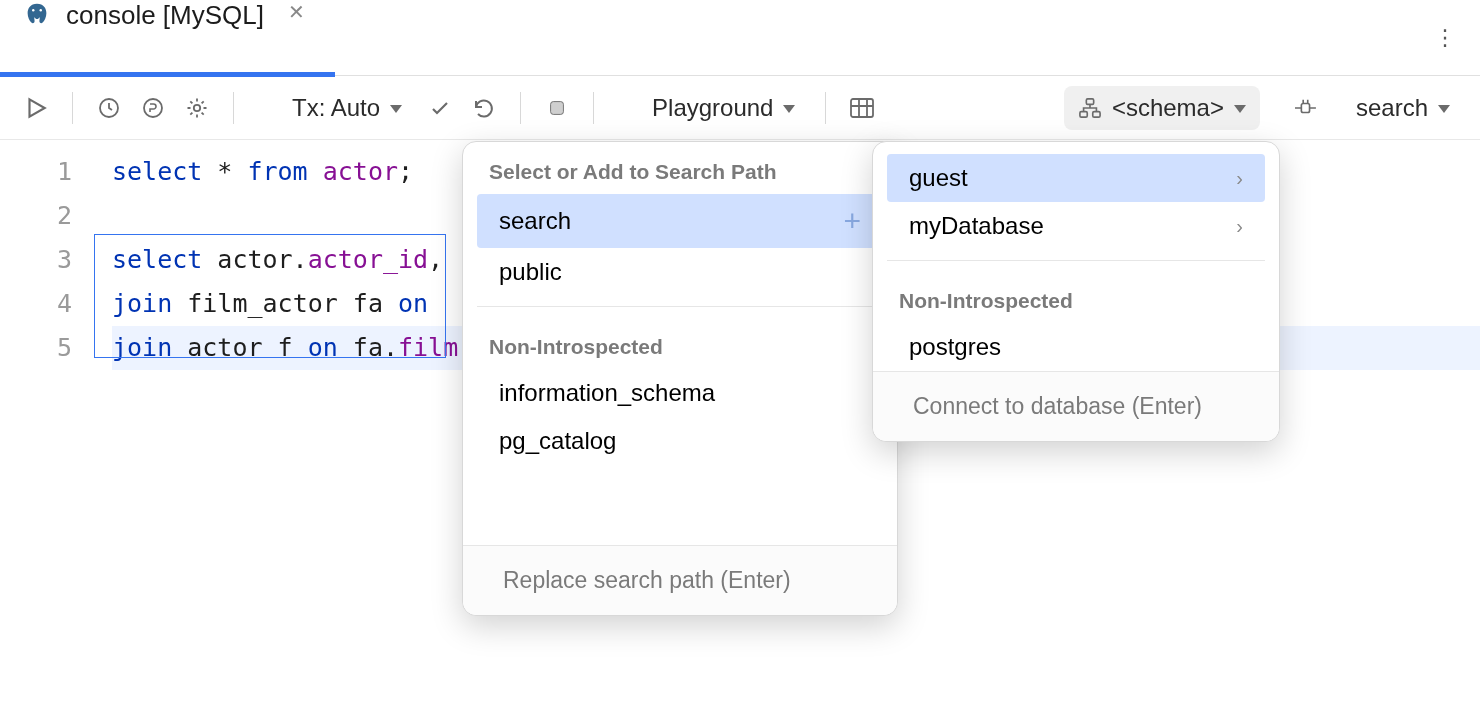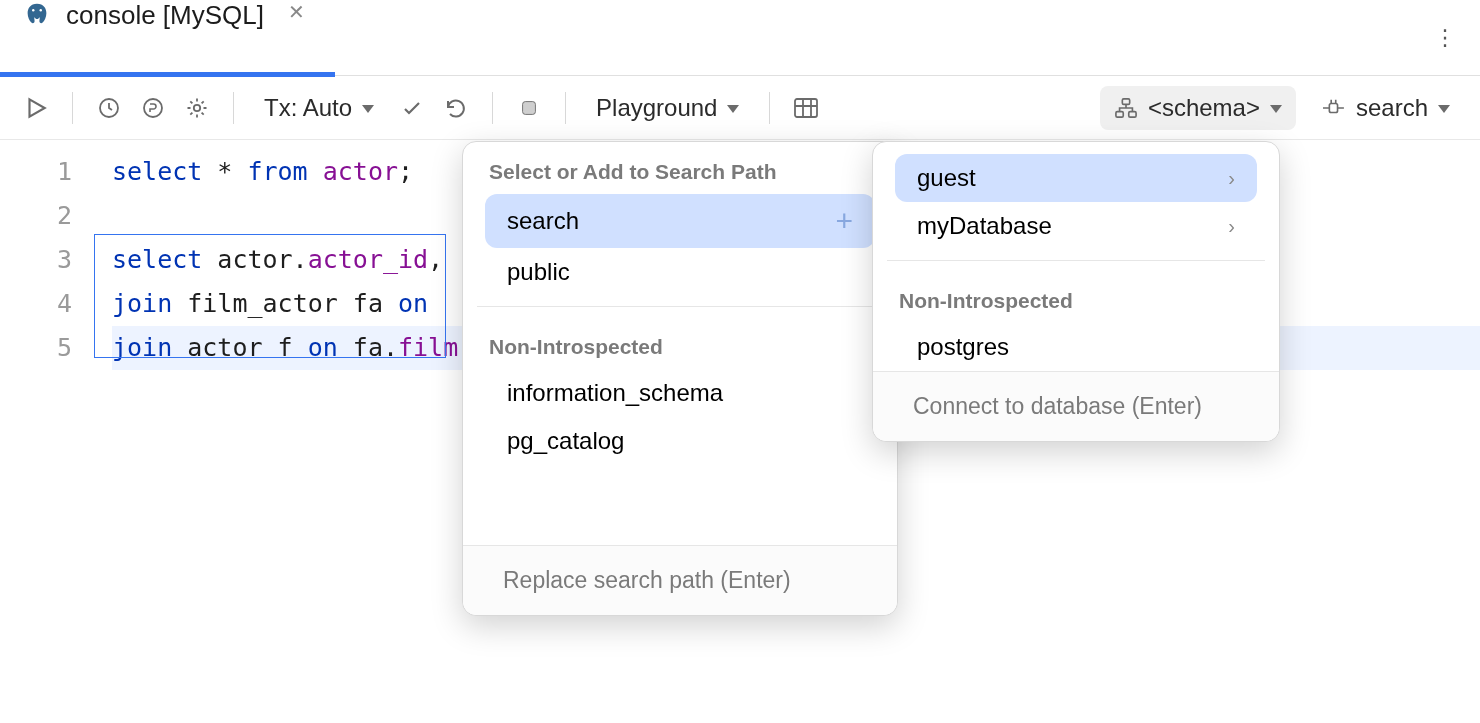--- a/index.html
+++ b/index.html
@@ -82,34 +82,34 @@
   .icon-btn svg { stroke: #6b6b6b; }
   .tx-btn, .pill-btn, .schema-btn, .console-btn {
     display: inline-flex;
     align-items: center;
     gap: 10px;
     padding: 6px 12px;
     border-radius: 6px;
     cursor: pointer;
     font-size: 24px;
   }
-  .tx-btn .label, .pill-btn .label, .console-btn .label { color: #2b2b2b; }
+  .tx-btn .label, .pill-btn .label, .console-btn .label { color: #2b2b2b; margin-left: 28px; }
   .caret {
     width: 0; height: 0;
     border-left: 6px solid transparent;
     border-right: 6px solid transparent;
     border-top: 8px solid #6b6b6b;
     margin-top: 2px;
   }
   .schema-btn {
     background: #f0f0f0;
     border-radius: 8px;
     padding: 8px 14px;
   }
-  .right-group { margin-left: auto; display: flex; align-items: center; gap: 12px; }
+  .right-group { margin-left: auto; display: flex; align-items: center; gap: 20px; }
 
   
   .editor-area {
     display: flex;
     height: calc(100% - 140px);
   }
   .gutter {
     width: 96px;
     text-align: right;
     padding: 10px 24px 0 0;
@@ -160,22 +160,22 @@
     padding: 18px 26px 10px;
     font-size: 21px;
     font-weight: 600;
     color: #7a7a7a;
   }
   .popup .item {
     display: flex;
     align-items: center;
     justify-content: space-between;
     padding: 10px 22px;
-    margin: 0 22px;
-    border-radius: 12px;
+    margin: 0 14px;
+    border-radius: 4px;
     cursor: pointer;
   }
   .popup .item.sel { background: #d0e0ff; }
   .popup .item .plus { color: #88a8e0; font-size: 30px; font-weight: 300; }
   .popup .item .chev { color: #8a8a8a; font-size: 20px; }
   .popup .divider { height: 1px; background: #e6e6e6; margin: 10px 14px; }
   .popup .footer {
     border-top: 1px solid #e6e6e6;
     padding: 18px 40px;
     color: #7a7a7a;

